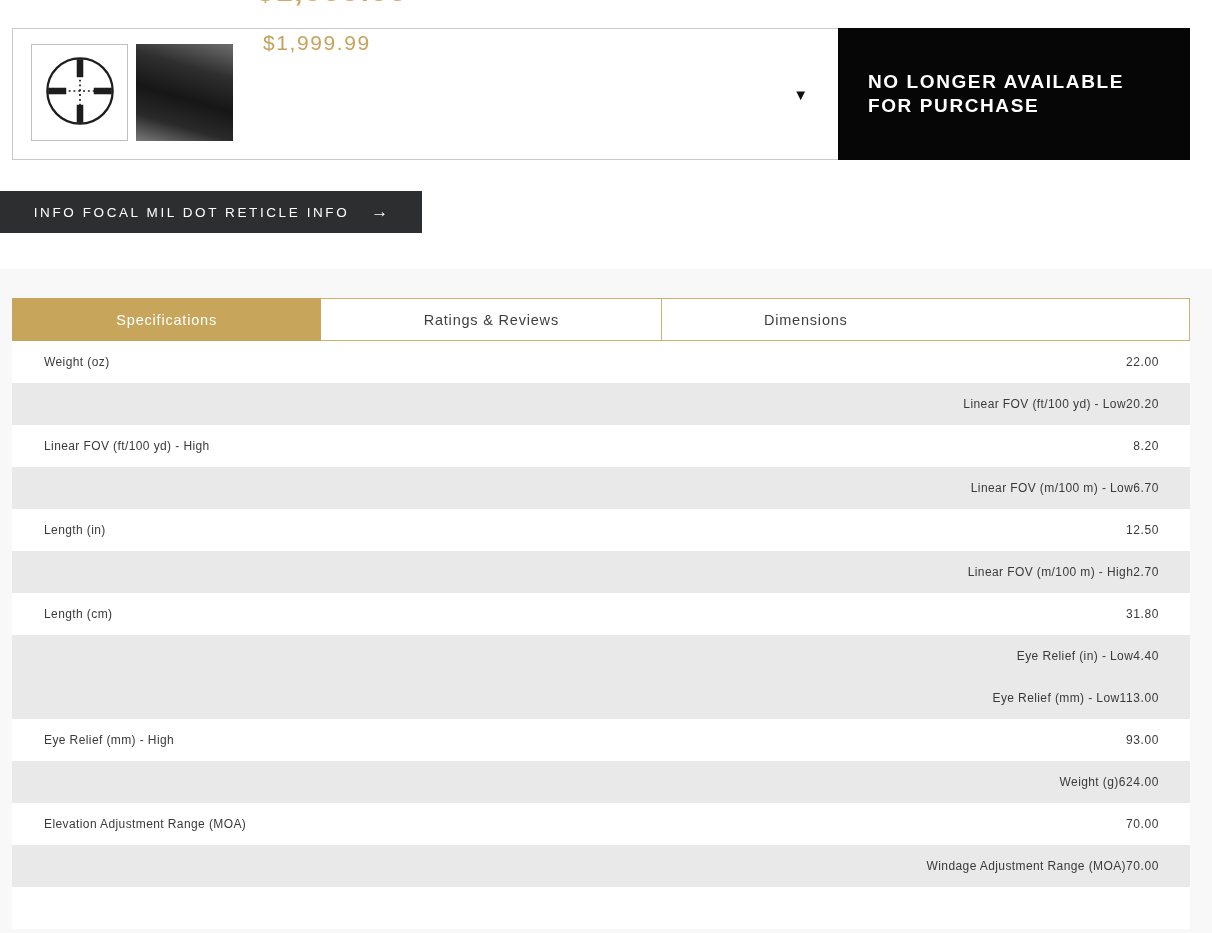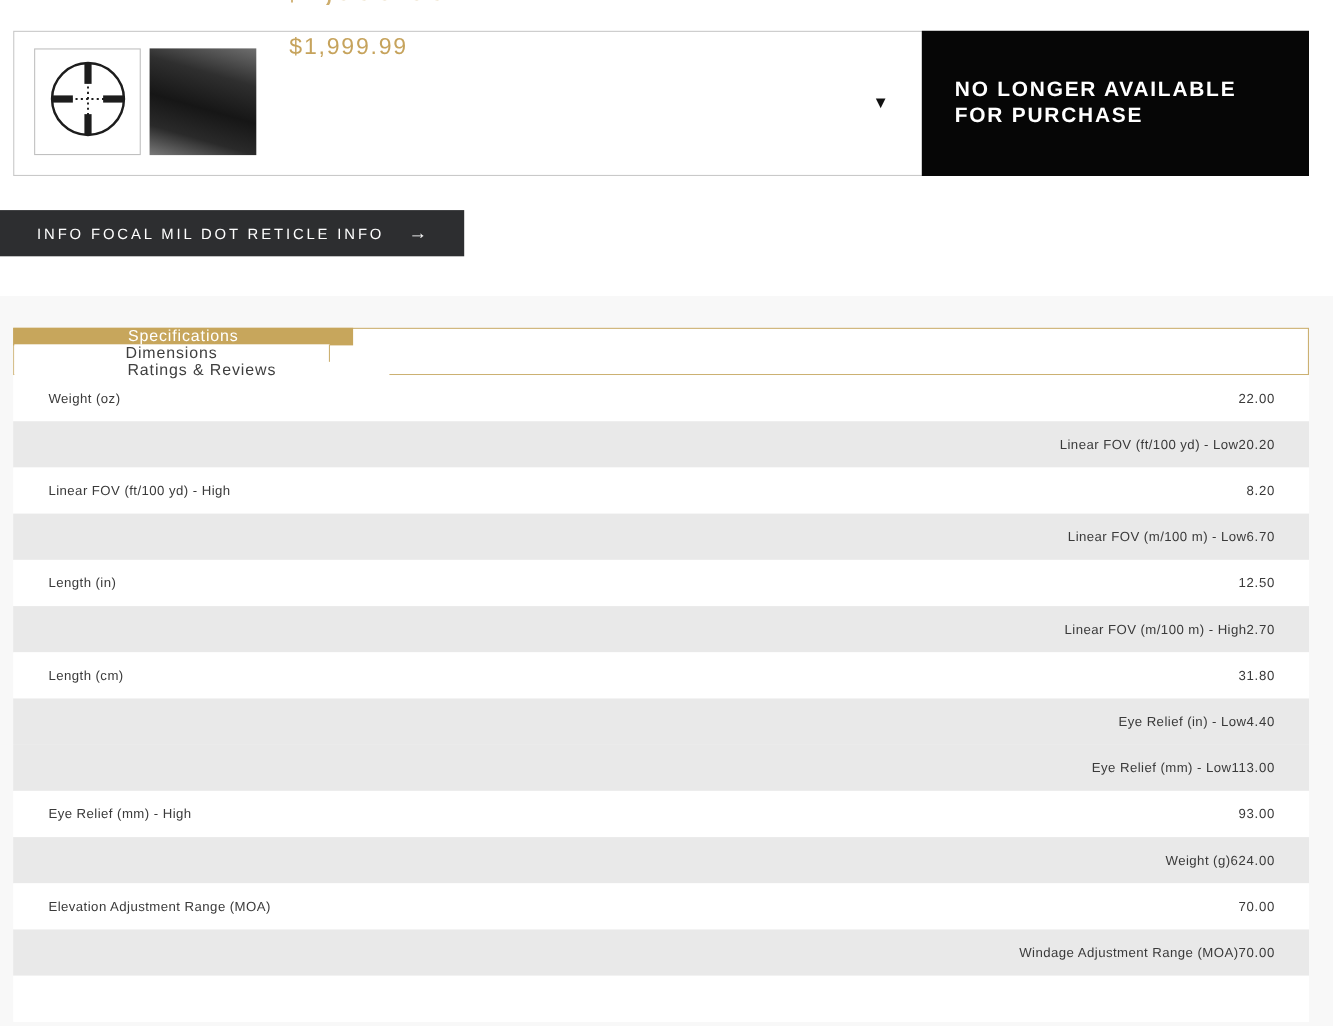--- a/index.html
+++ b/index.html
@@ -75,21 +75,21 @@
   
   .lower-section {
     position:absolute; top:269px; left:0;
     width:1212px; height:664px;
     background:#f8f8f8;
     padding:29px 22px 0 12px;
     overflow:hidden;
   }
   .tabs {
     display:flex; height:43px;
-    border:1px solid #ccb172; background:#fff;flex-direction:column;
+    border:1px solid #ccb172; background:#fff;
   }
   .tab {
     display:flex; align-items:center; justify-content:center;
     font-size:14.5px; color:#3f3f3f; letter-spacing:0.8px;
     border-right:1px solid #ccb172; cursor:pointer; background:#fff;
   }
   .tab:last-child { border-right:none; }
   .tab-1 { width:26.3%; } .tab-2 { width:24.4%; }
   .tab-3 { width:29.0%; } .tab-4 { width:20.3%; }
   .tab.active {
@@ -142,22 +142,22 @@
 </div>
 
 <div class="info-button">
   <span>INFO FOCAL MIL DOT RETICLE INFO</span>
   <span class="arrow">→</span>
 </div>
 
 <div class="lower-section">
   <div class="tabs">
     <div class="tab tab-1 active">Specifications</div>
+    <div class="tab tab-3">Ratings &amp; Reviews</div>
     <div class="tab tab-2">Dimensions</div>
-    <div class="tab tab-3">Ratings &amp; Reviews</div>
   </div>
 
   <div class="spec-table">
     <div class="spec-row">
       <span class="spec-label">Weight (oz)</span>
       <span class="spec-value">22.00</span>
     </div>
     <div class="spec-row alt">
       <span class="spec-label">Linear FOV (ft/100 yd) - Low</span>
       <span class="spec-value">20.20</span>

